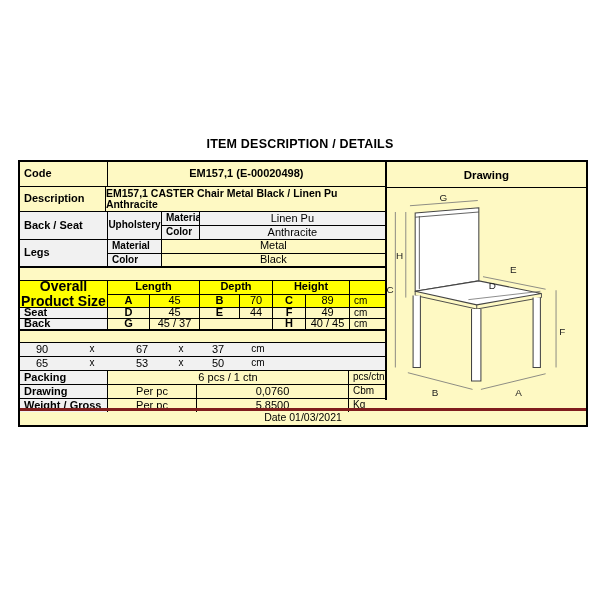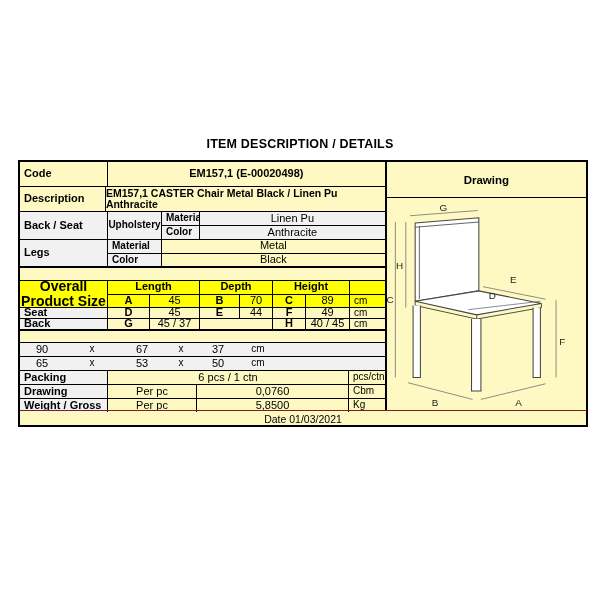--- a/index.html
+++ b/index.html
@@ -25,22 +25,22 @@
   .shade{background:#f1f1f1;}
   .yellow{background:#ffff00;}
   .colstack{display:flex;flex-direction:column;flex:1 1 auto;min-width:0;}
   .subrow{display:flex;flex:1 1 auto;border-bottom:1px solid #000;box-sizing:border-box;}
   .subrow:last-child{border-bottom:none;}
   .grow{flex:1 1 auto;}
   .drawcol{flex:1 1 auto;display:flex;flex-direction:column;min-width:0;}
   .drawhead{height:45px;border-bottom:1px solid #000;box-sizing:border-box;
     display:flex;align-items:center;justify-content:center;font-weight:bold;font-size:11.5px;}
   .drawcanvas{flex:1 1 auto;position:relative;}
-  .daterow{border-top:1px solid #7f1d1d;height:14px;flex:0 0 auto;display:flex;
-    align-items:flex-end;justify-content:center;font-size:10.5px;}
+  .daterow{border-top:3px solid #7f1d1d;height:14px;flex:0 0 auto;display:flex;
+    align-items:flex-start;justify-content:center;font-size:10.5px;margin-top:8px;}
   svg{display:block;}
 </style>
 </head>
 <body>
 
 <div class="page">
   <div class="title">ITEM DESCRIPTION / DETAILS</div>
 
   <div class="sheet">
     <div class="main">

